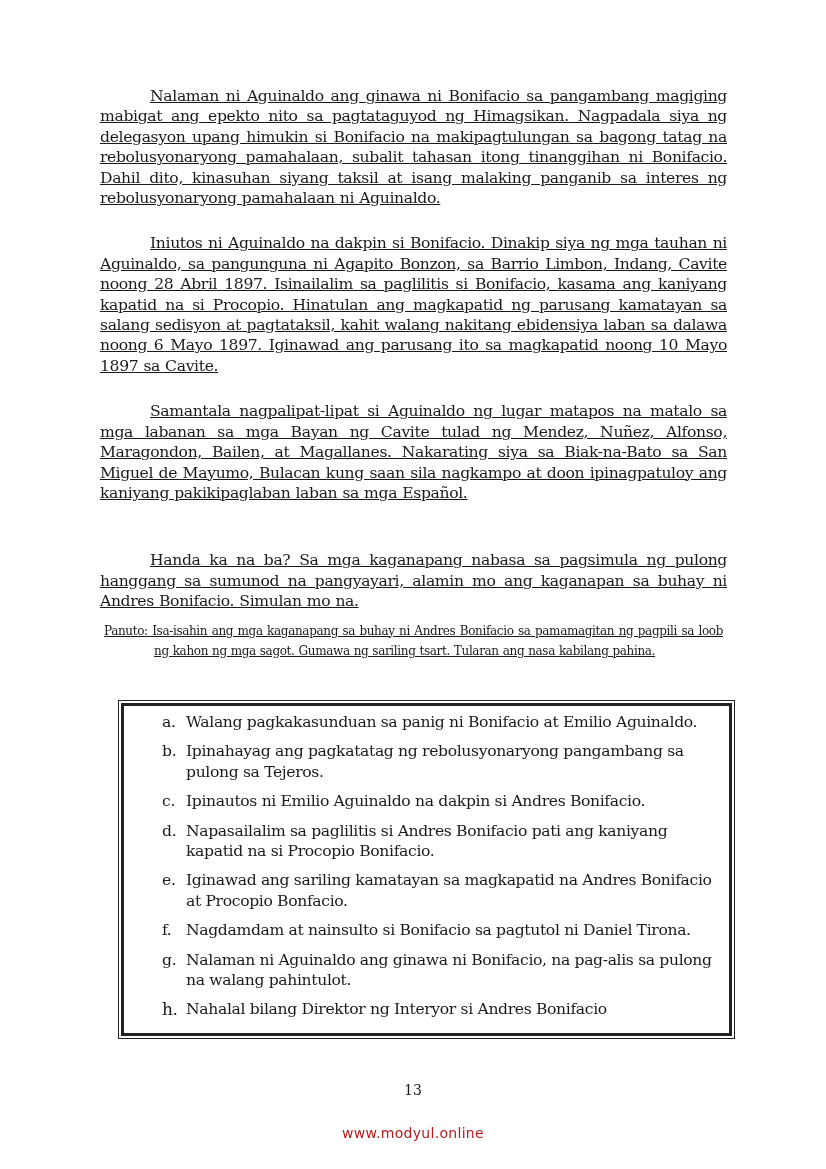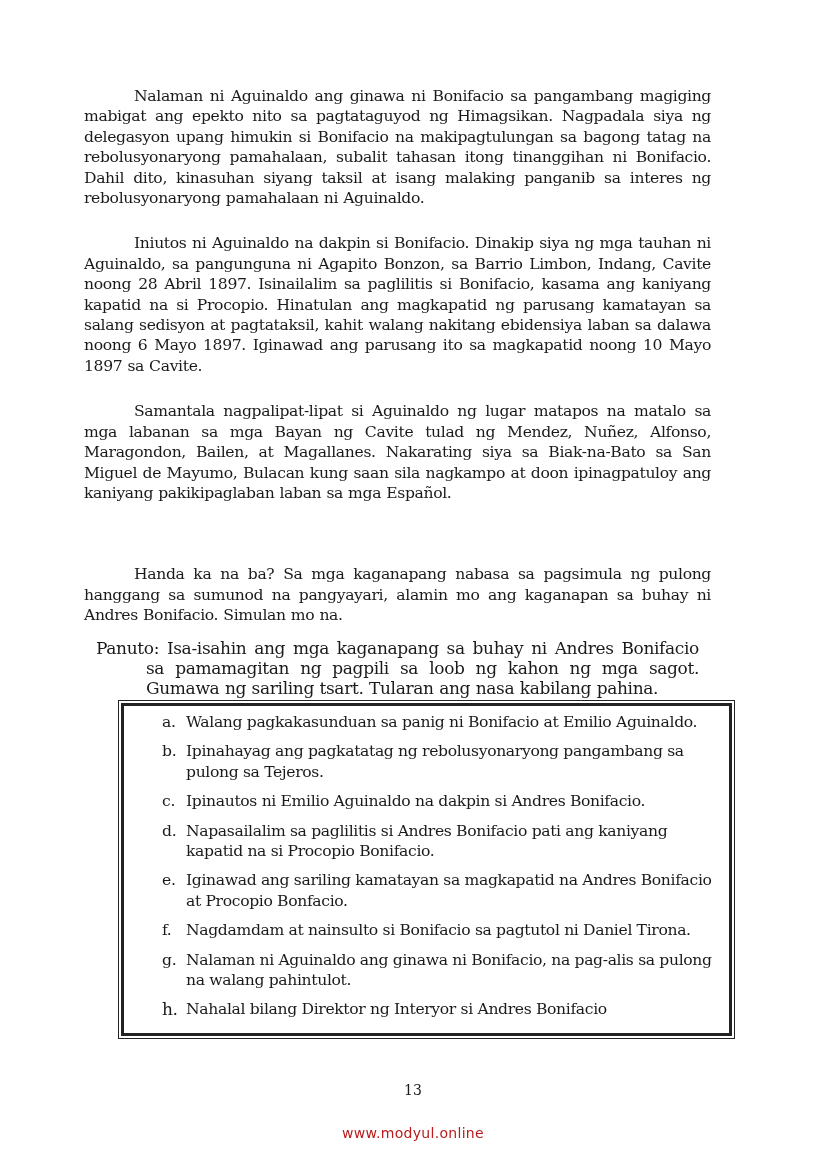--- a/index.html
+++ b/index.html
@@ -10,42 +10,43 @@
     body {
       width: 826px;
       height: 1169px;
       position: relative;
       font-family: "DejaVu Serif", "Liberation Serif", serif;
       color: #1a1a1a;
       overflow: hidden;
     }
     .page {
       position: absolute;
-      left: 84px;
+      left: 100px;
       top: 86px;
       width: 627px;
+      text-decoration: underline;
     }
     .para {
       font-size: 15.6px;
       line-height: 20.4px;
       text-align: justify;
       text-indent: 50px;
       margin: 0;
       letter-spacing: -0.35px;
       word-spacing: 0.5px;
     }
     .p1 { margin-bottom: 25px; }
     .p2 { margin-bottom: 25px; }
-    .p3 { margin-bottom: 61px; }
+    .p3 { margin-bottom: 47px; }
     .p4 { margin-bottom: 9px; }
     .directions {
-      font-size: 17px;
+      font-size: 12px;
       line-height: 20.4px;
       text-align: justify;
-      margin: 12px;
+      margin: 4px;
       padding-left: 50px;
       text-indent: -50px;
       letter-spacing: -0.35px;
       word-spacing: 0.5px;
     }
     .choices-box {
       position: absolute;
       left: 118px;
       top: 700px;
       width: 617px;

